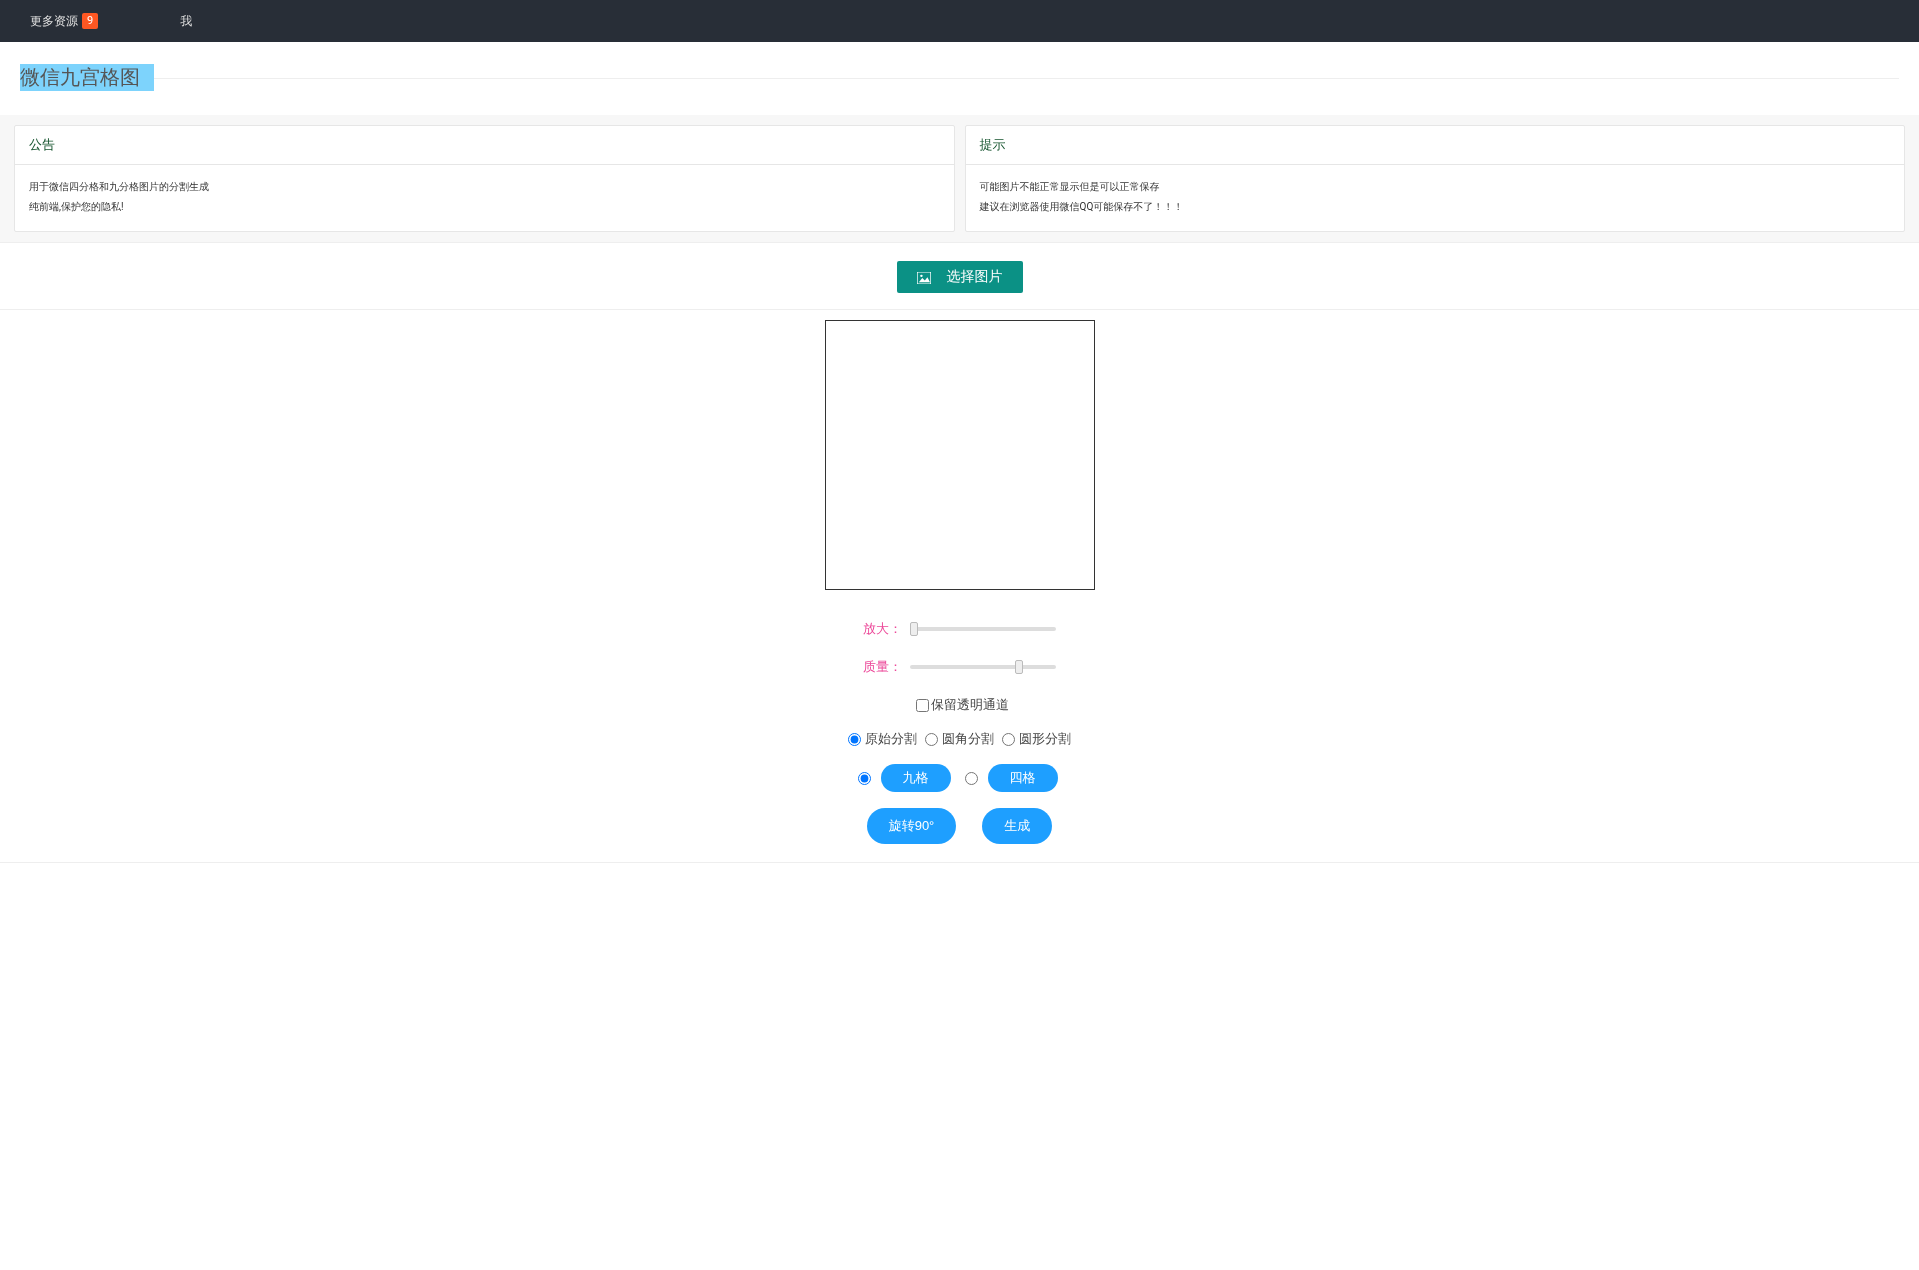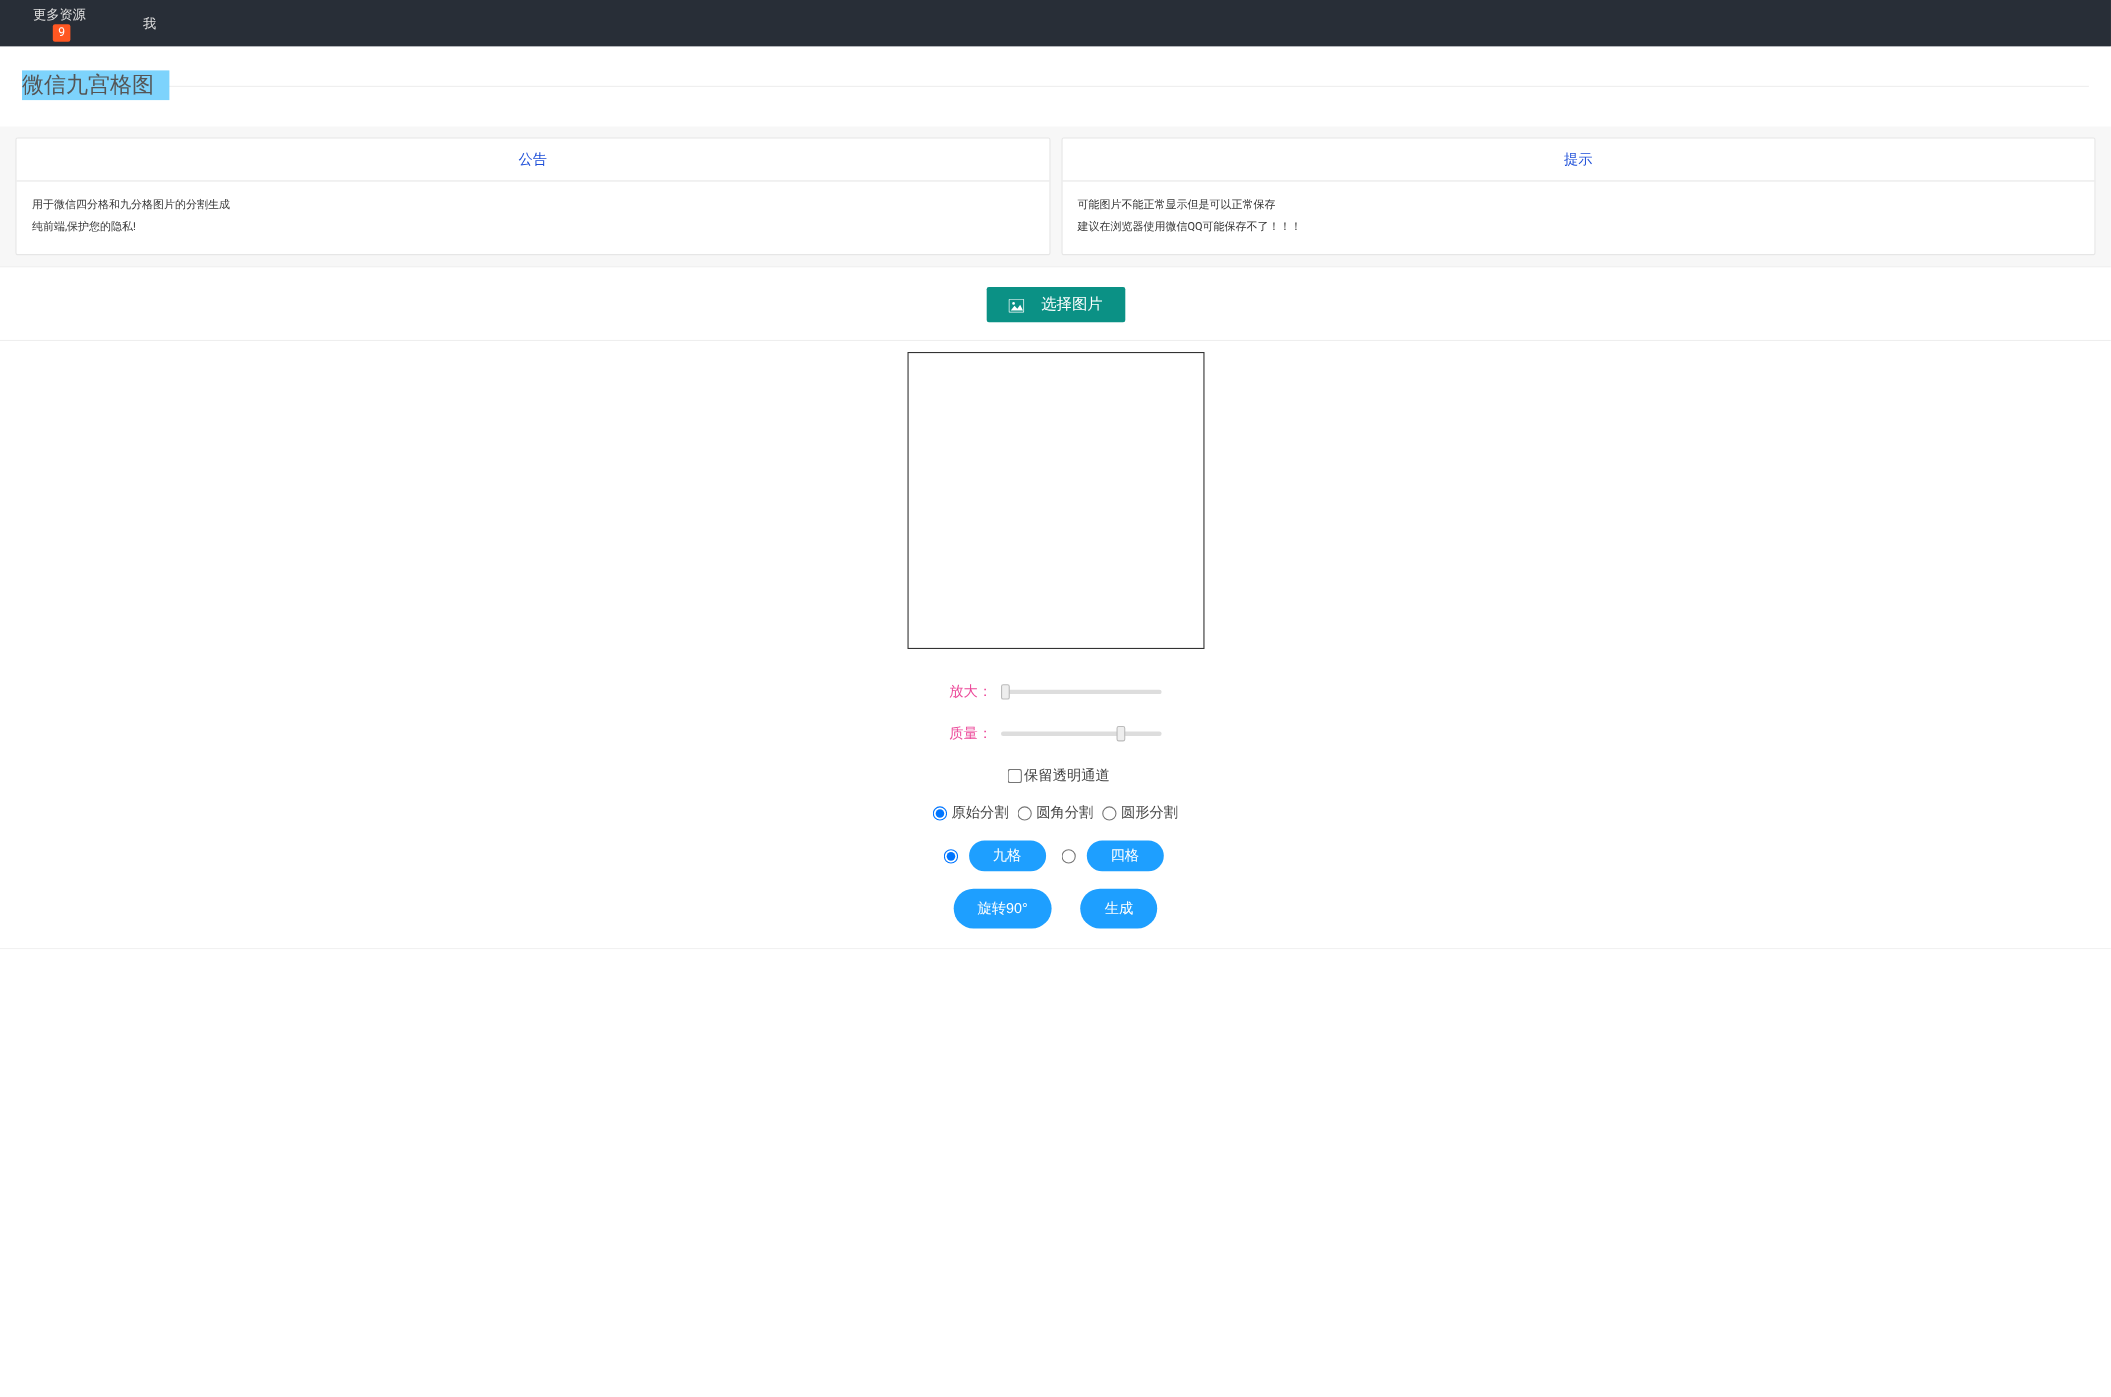--- a/index.html
+++ b/index.html
@@ -32,21 +32,21 @@
       align-items: center;
     }
     .nav-item {
       color: #e0e0e0;
       font-size: 12px;
       margin-right: 115px;
       display: flex;
       align-items: center;
       cursor: pointer;
     }
-    .nav-item:first-child { margin-right: 52px; flex-direction: column; }
+    .nav-item:first-child { margin-right: 82px; }
     .badge {
       background: #FF5722;
       color: #fff;
       font-size: 11px;
       padding: 0 5px;
       border-radius: 2px;
       margin-left: 4px;
       line-height: 16px;
       height: 16px;
     }
@@ -88,23 +88,22 @@
     }
     .panel {
       flex: 1;
       background: #fff;
       border: 1px solid #e6e6e6;
       border-radius: 2px;
     }
     .panel-header {
       padding: 10px 14px;
       border-bottom: 1px solid #e6e6e6;
-      color: #1d4ed8;
+      color: #14532d;
       font-size: 13px;
-      text-align: center;
     }
     .panel-body {
       padding: 12px 14px 14px;
       color: #333;
       font-size: 10px;
       line-height: 20px;
     }
     
     .main-area {
       border-top: 1px solid #eee;

